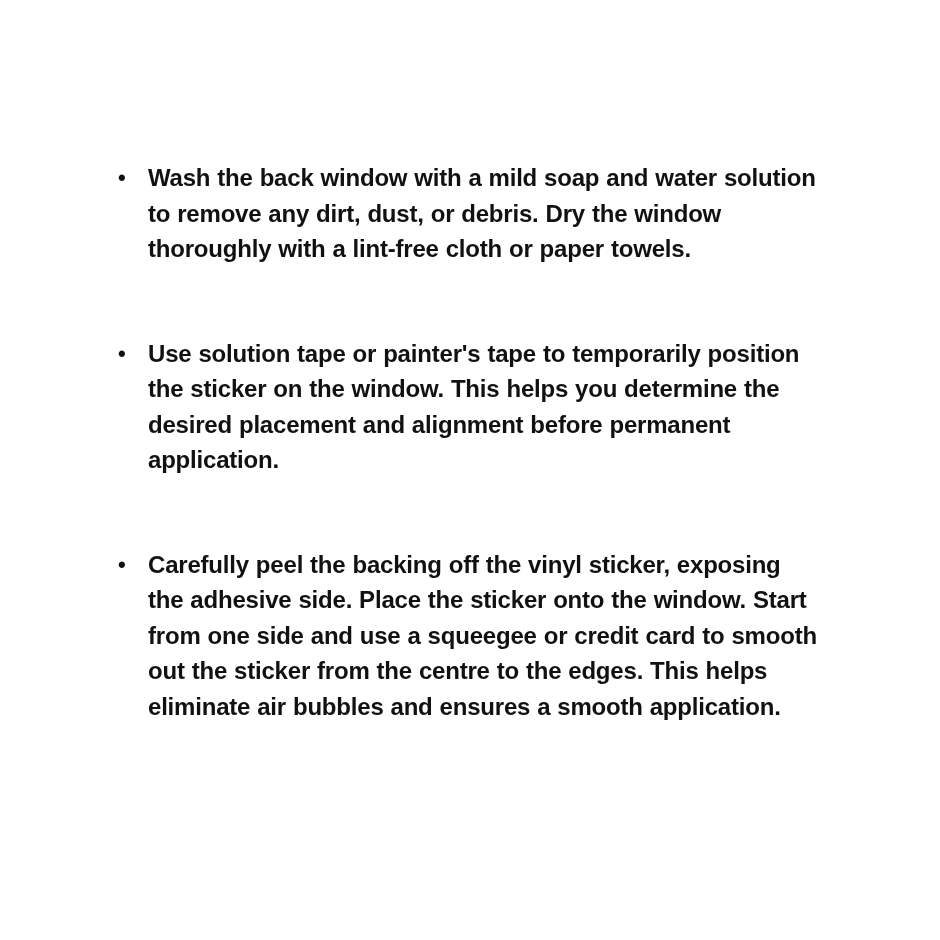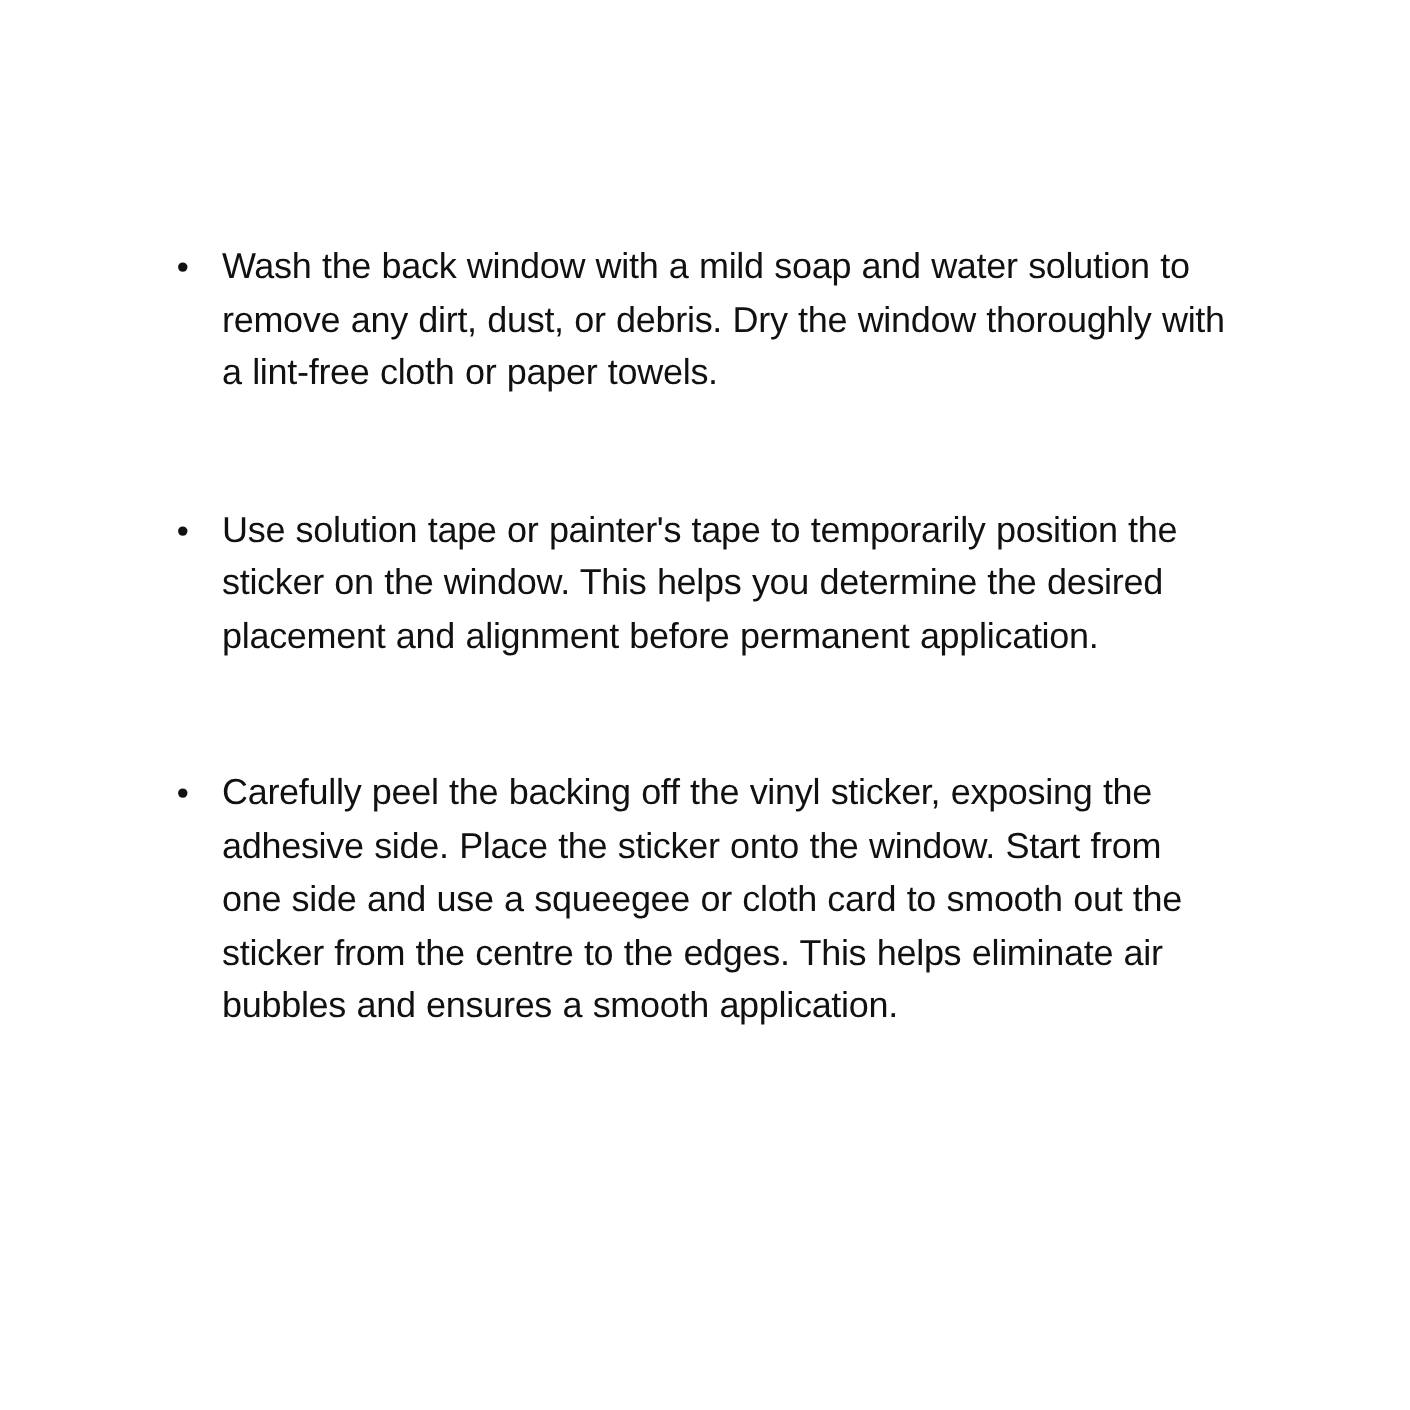--- a/index.html
+++ b/index.html
@@ -35,37 +35,37 @@
     font-size: 22px;
     line-height: 35px;
     font-weight: 700;
     color: #111111;
   }
   .bullet-text {
     flex: 1 1 auto;
     max-width: 672px;
     font-size: 24px;
     line-height: 35.5px;
-    font-weight: 400;
+    font-weight: 700;
     color: #111111;
     letter-spacing: -0.2px;
     word-spacing: 0.5px;
   }
 </style>
 </head>
 <body>
 
 <div class="page">
   <ul class="bullet-list">
     <li class="bullet-item">
       <span class="bullet-marker">•</span>
       <span class="bullet-text">Wash the back window with a mild soap and water solution to remove any dirt, dust, or debris. Dry the window thoroughly with a lint-free cloth or paper towels.</span>
     </li>
     <li class="bullet-item">
       <span class="bullet-marker">•</span>
       <span class="bullet-text">Use solution tape or painter's tape to temporarily position the sticker on the window. This helps you determine the desired placement and alignment before permanent application.</span>
     </li>
     <li class="bullet-item">
       <span class="bullet-marker">•</span>
-      <span class="bullet-text">Carefully peel the backing off the vinyl sticker, exposing the adhesive side. Place the sticker onto the window. Start from one side and use a squeegee or cloth card to smooth out the sticker from the centre to the edges. This helps eliminate air bubbles and ensures a smooth application.</span>
+      <span class="bullet-text">Carefully peel the backing off the vinyl sticker, exposing the adhesive side. Place the sticker onto the window. Start from one side and use a squeegee or credit card to smooth out the sticker from the centre to the edges. This helps eliminate air bubbles and ensures a smooth application.</span>
     </li>
   </ul>
 </div>
 
 </body></html>

